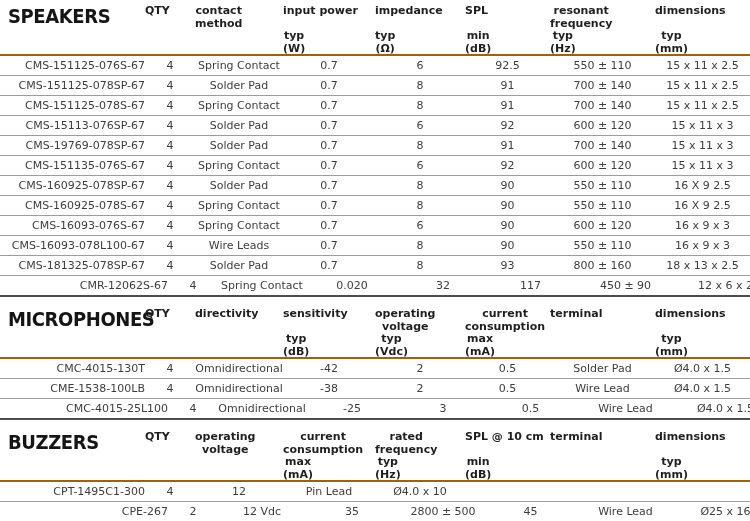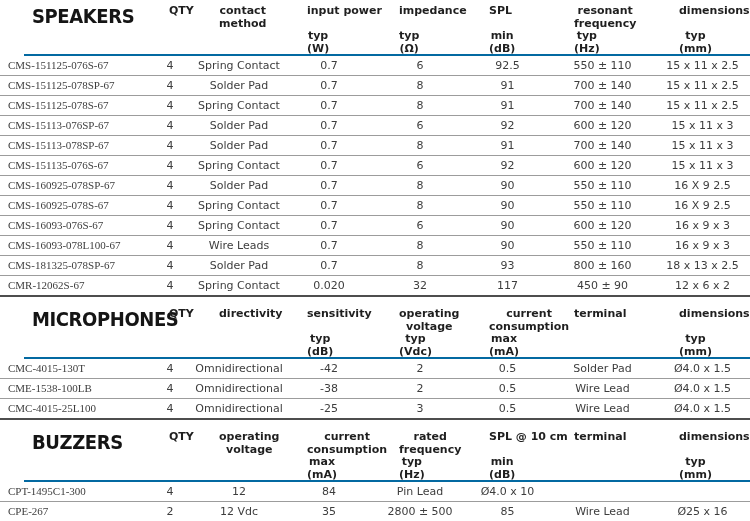--- a/index.html
+++ b/index.html
@@ -7,21 +7,21 @@
     width:750px;height:521px;overflow:hidden;
     background:#ffffff;
     font-family:"DejaVu Sans","Liberation Sans",sans-serif;
     color:#3d3d3d;
   }
   .page{padding-top:2px;}
   .section{--cols:145px 50px 88px 92px 90px 85px 105px 95px;}
   .section + .section{margin-top:8px;}
   .hrow{
     display:grid;grid-template-columns:var(--cols);
-    height:52px;border-bottom:2px solid #0369a1;margin-left:24px;
+    height:52px;border-bottom:2px solid #a16207;
   }
   .hrow .cell{
     display:flex;flex-direction:column;justify-content:space-between;
     align-items:flex-start;text-align:center;
     font-weight:bold;color:#1f1f1f;font-size:11px;line-height:12.5px;
     padding-top:3px;box-sizing:border-box;
   }
   .hrow .title-cell{
     align-items:flex-start;justify-content:flex-start;
     padding-left:8px;text-align:left;
@@ -32,22 +32,22 @@
     font-stretch:condensed;
   }
   .drow{
     display:grid;grid-template-columns:var(--cols);
     height:19px;border-bottom:1px solid #9c9c9c;
     font-size:11px;
   }
   .drow .cell{
     text-align:center;line-height:19px;white-space:nowrap;overflow:visible;
   }
-  .drow .cell.part{text-align:left;padding-left:8px;font-family:Liberation Serif, serif;}
-  .rows .drow:last-child{border-bottom:2px solid #4d4d4d;}
+  .drow .cell.part{text-align:right;padding-left:8px;}
+  .rows .drow:last-child{border-bottom:2px solid #4d4d4d;padding-left:23px;}
 </style>
 </head>
 <body>
 
 <div class="page">
 
   <div class="section">
     <div class="hrow">
       <div class="cell title-cell">
         <span class="title">SPEAKERS</span>
@@ -114,21 +114,21 @@
           <div class="cell part">CMS-15113-076SP-67</div>
           <div class="cell">4</div>
           <div class="cell">Solder Pad</div>
           <div class="cell">0.7</div>
           <div class="cell">6</div>
           <div class="cell">92</div>
           <div class="cell">600 ± 120</div>
           <div class="cell">15 x 11 x 3</div>
         </div>
         <div class="drow">
-          <div class="cell part">CMS-15113-078SP-67</div>
+          <div class="cell part">CMS-19769-078SP-67</div>
           <div class="cell">4</div>
           <div class="cell">Solder Pad</div>
           <div class="cell">0.7</div>
           <div class="cell">8</div>
           <div class="cell">91</div>
           <div class="cell">700 ± 140</div>
           <div class="cell">15 x 11 x 3</div>
         </div>
         <div class="drow">
           <div class="cell part">CMS-151135-076S-67</div>
@@ -297,30 +297,29 @@
         <div class="cell">
           <div class="lbl">dimensions</div>
           <div class="sub">typ<br>(mm)</div>
         </div>
       </div>
     <div class="rows">
         <div class="drow">
           <div class="cell part">CPT-1495C1-300</div>
           <div class="cell">4</div>
           <div class="cell">12</div>
-          <div class="cell">84</div>
           <div class="cell">Pin Lead</div>
           <div class="cell">Ø4.0 x 10</div>
         </div>
         <div class="drow">
           <div class="cell part">CPE-267</div>
           <div class="cell">2</div>
           <div class="cell">12 Vdc</div>
           <div class="cell">35</div>
           <div class="cell">2800 ± 500</div>
-          <div class="cell">85</div>
+          <div class="cell">45</div>
           <div class="cell">Wire Lead</div>
           <div class="cell">Ø25 x 16</div>
         </div>
       </div>
   </div>
 
 </div>
 
 </body></html>

